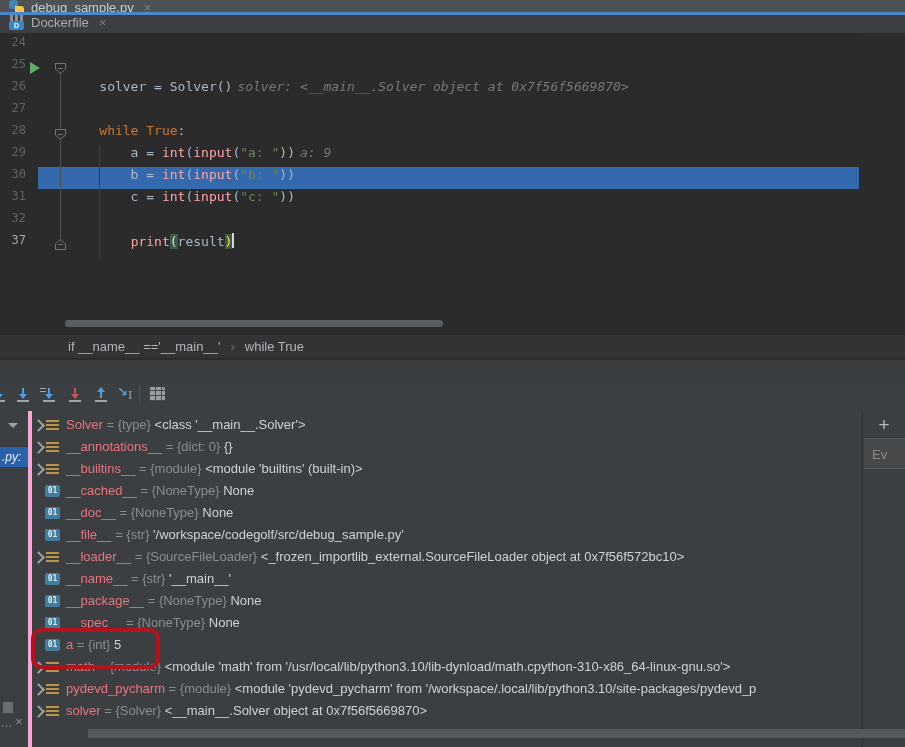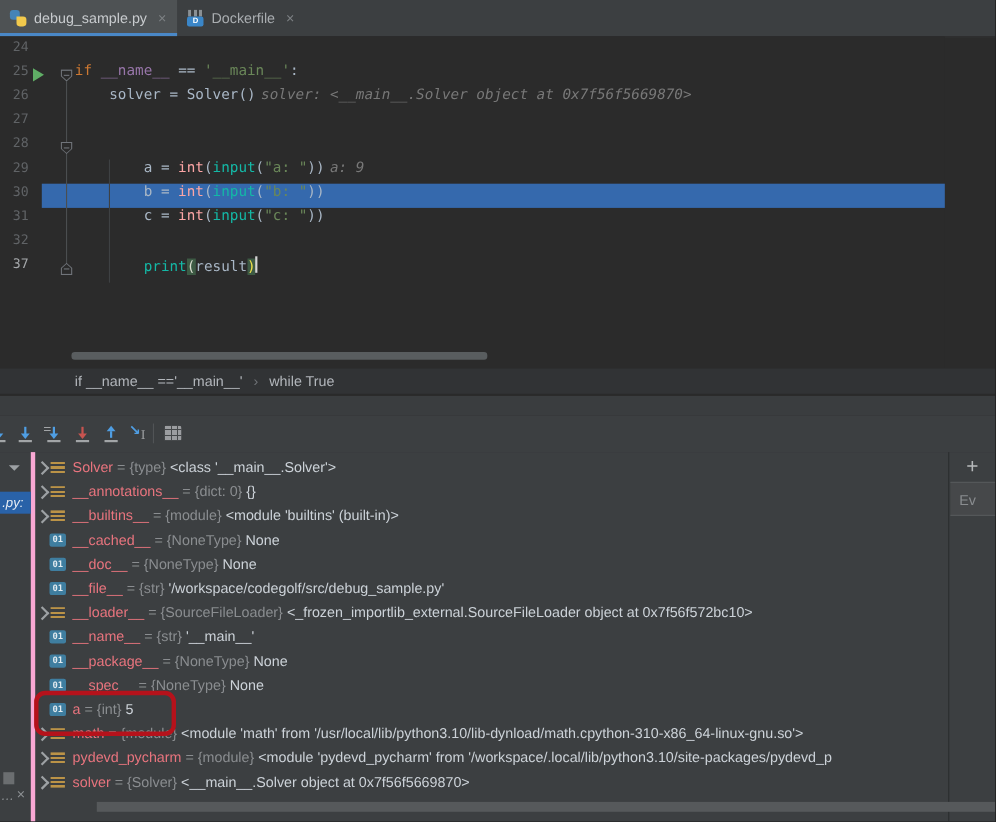--- a/index.html
+++ b/index.html
@@ -1,19 +1,19 @@
 <!DOCTYPE html>
 <html><head>
 <meta charset="utf-8">
 <style>
   html,body{margin:0;padding:0;background:#1e1e1e;}
   #app{position:relative;width:905px;height:747px;overflow:hidden;background:#2b2b2b;
        font-family:"Liberation Sans","DejaVu Sans",sans-serif;-webkit-font-smoothing:antialiased;}
   
-  #tabbar{position:absolute;left:0;top:0;width:905px;height:33px;background:#3c3f41;border-bottom:1px solid #282828;display:flex;align-items:stretch;}
+  #tabbar{position:absolute;left:0;top:0;width:905px;height:33px;background:#3c3f41;border-bottom:1px solid #282828;display:flex;align-items:stretch;flex-direction:column;}
   .tab{position:relative;display:flex;align-items:center;padding:0 10px 0 9px;gap:7px;color:#a9adb0;font-size:13px;cursor:default;}
   .tab.active{background:#4e5254;color:#c8cbce;}
   .tab.active::after{content:"";position:absolute;left:0;right:0;bottom:0;height:3px;background:#4a88c7;}
   .tlabel{white-space:nowrap;}
   .tclose{color:#7d8184;font-size:13px;margin-left:3px;}
   .ticon{position:relative;width:15px;height:15px;display:inline-block;}
   .py-b{position:absolute;left:0;top:0;width:9px;height:9px;background:#4584b6;border-radius:3px 3px 0 3px;}
   .py-y{position:absolute;right:0;bottom:0;width:9px;height:9px;background:#f2c94c;border-radius:0 3px 3px 3px;}
   .dtop{position:absolute;left:1px;top:0;width:13px;height:6px;background:repeating-linear-gradient(90deg,#8a9094 0 3px,transparent 3px 5px);}
   .dbody{position:absolute;left:0;bottom:0;width:15px;height:9px;background:#3a86c8;border-radius:2px;color:#fff;font-size:7px;font-weight:bold;text-align:center;line-height:9px;}
@@ -27,21 +27,21 @@
   .fold::before{content:"";position:absolute;inset:0;background:#70747a;}
   .fold::after{content:"";position:absolute;inset:1px;background:#2b2b2b;}
   .fold-open::before{clip-path:polygon(0 0,100% 0,100% 55%,50% 100%,0 55%);}
   .fold-open::after{clip-path:polygon(0 0,100% 0,100% 55%,50% 100%,0 55%);}
   .fold-end::before{clip-path:polygon(50% 0,100% 45%,100% 100%,0 100%,0 45%);}
   .fold-end::after{clip-path:polygon(50% 0,100% 45%,100% 100%,0 100%,0 45%);}
   .fold i{position:absolute;left:3px;top:5px;width:5px;height:1px;background:#70747a;z-index:2;}
   .gline{position:absolute;width:1px;background:#4b4e50;z-index:2;}
   .cline{position:absolute;left:68px;right:0;height:22px;line-height:22px;white-space:pre;font:13px "DejaVu Sans Mono",monospace;color:#a9b7c6;z-index:4;}
   .tk{color:#a9b7c6;} .tk-kw{color:#cc7832;} .tk-str{color:#6a8759;} .tk-dunder{color:#9876aa;}
-  .tk-bint{color:#fca5a5;} .tk-bfn{color:#14b8a6;} .tk-comma{color:#cc7832;}
+  .tk-bint{color:#fca5a5;} .tk-bfn{color:#fca5a5;} .tk-comma{color:#cc7832;}
   .tk-phl{background:#3d5a44;color:#d8dccf;} .tk-phl2{background:#3d5a44;color:#efe04a;}
   .tk-hint{color:#787878;font-style:italic;margin-left:5px;}
   .caret{display:inline-block;width:2px;height:15px;background:#d6d6d6;vertical-align:-2px;}
   #ed-hscroll{position:absolute;left:65px;top:287px;width:378px;height:7px;background:#595d5f;border-radius:3px;}
   
   #crumbs{position:absolute;left:0;top:335px;width:905px;height:24px;background:#313335;display:flex;align-items:center;padding-left:68px;box-sizing:border-box;font-size:13px;color:#b2b6bb;border-bottom:1px solid #2a2a2a;}
   .crumb{white-space:pre;}
   .crumb-sep{color:#6e7175;margin:0 10px;font-size:13px;}
   
   #gapstrip{position:absolute;left:0;top:360px;width:905px;height:18px;background:#3a3d3f;}
@@ -110,29 +110,29 @@
     <div class="gline" style="left:60px;top:36px;height:172px;"></div>
     <div class="gline" style="left:99px;top:112px;height:112px;background:#3e4143;"></div>
     <div id="ed-hscroll"></div>
   <div class="lnum" style="top: 2px;">24</div>
       <div class="cline" style="top: 2px;"></div>
       <div class="lnum" style="top: 24px;">25</div>
       <div class="runarrow" style="top: 29px;"></div>
       <div class="fold fold-open" style="top: 30px;">
         <i></i>
       </div>
-      <div class="cline" style="top: 24px;"><span class="tk-kw">if</span><span class="tk"> </span><span class="tk-dunder">__name__</span><span class="tk"> == </span><span class="tk-str">'__main__'</span><span class="tk">:</span></div>
       <div class="lnum" style="top: 46px;">26</div>
       <div class="cline" style="top: 46px;"><span class="tk">    solver = Solver()</span><span class="tk-hint">solver: &lt;__main__.Solver object at 0x7f56f5669870&gt;</span></div>
       <div class="lnum" style="top: 68px;">27</div>
       <div class="cline" style="top: 68px;"></div>
       <div class="lnum" style="top: 90px;">28</div>
       <div class="fold fold-open" style="top: 96px;">
         <i></i>
       </div>
+      <div class="cline" style="top: 90px;"><span class="tk">    </span><span class="tk-kw">while</span><span class="tk"> </span><span class="tk-kw">True</span><span class="tk">:</span></div>
       <div class="lnum" style="top: 112px;">29</div>
       <div class="cline" style="top: 112px;"><span class="tk">        a = </span><span class="tk-bint">int</span><span class="tk">(</span><span class="tk-bfn">input</span><span class="tk">(</span><span class="tk-str">"a: "</span><span class="tk">))</span><span class="tk-hint">a: 9</span></div>
       <div class="exec-line" style="top: 134px;"></div>
       <div class="lnum" style="top: 134px;">30</div>
       <div class="cline" style="top: 134px;"><span class="tk">        b = </span><span class="tk-bint">int</span><span class="tk">(</span><span class="tk-bfn">input</span><span class="tk">(</span><span class="tk-str">"b: "</span><span class="tk">))</span></div>
       <div class="lnum" style="top: 156px;">31</div>
       <div class="cline" style="top: 156px;"><span class="tk">        c = </span><span class="tk-bint">int</span><span class="tk">(</span><span class="tk-bfn">input</span><span class="tk">(</span><span class="tk-str">"c: "</span><span class="tk">))</span></div>
       <div class="lnum" style="top: 178px;">32</div>
       <div class="lnum cur" style="top: 200px;">37</div>
       <div class="fold fold-end" style="top: 206px;">

